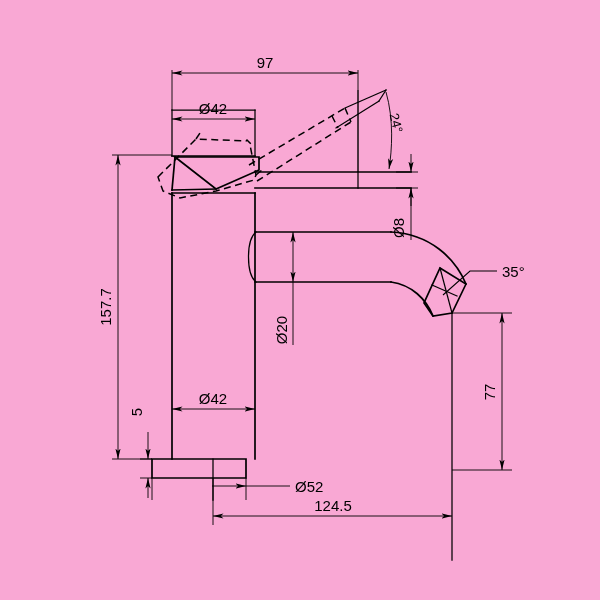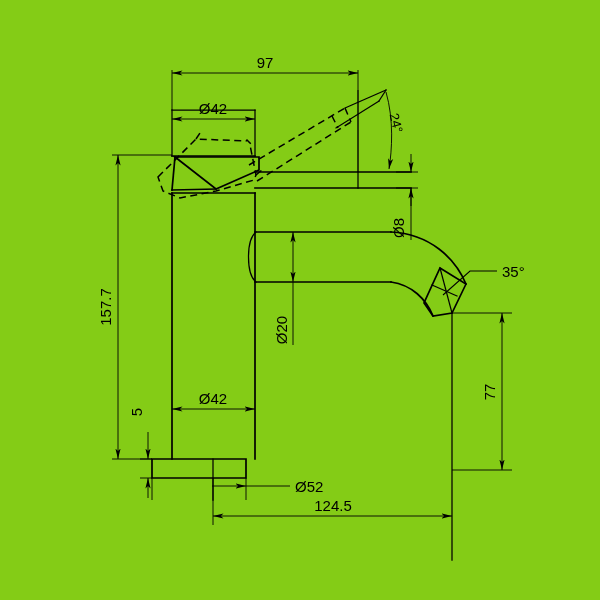--- a/index.html
+++ b/index.html
@@ -7,21 +7,21 @@
     padding: 0;
     background: #ffffff;
   }
   body {
     font-family: "Liberation Sans", sans-serif;
   }
   #drawing-root {
     position: relative;
     width: 600px;
     height: 600px;
-    background: #84cc16;
+    background: #f9a8d4;
     overflow: hidden;
   }
   svg.cad {
     position: absolute;
     left: 0;
     top: 0;
     width: 600px;
     height: 600px;
   }
   .obj    { fill: none; stroke: #000000; stroke-width: 1.7; stroke-linecap: square; stroke-linejoin: miter; }

